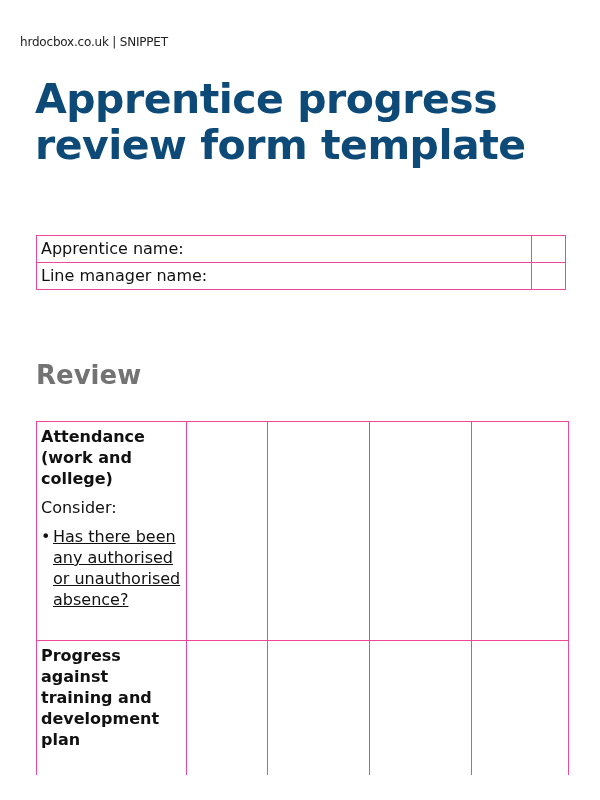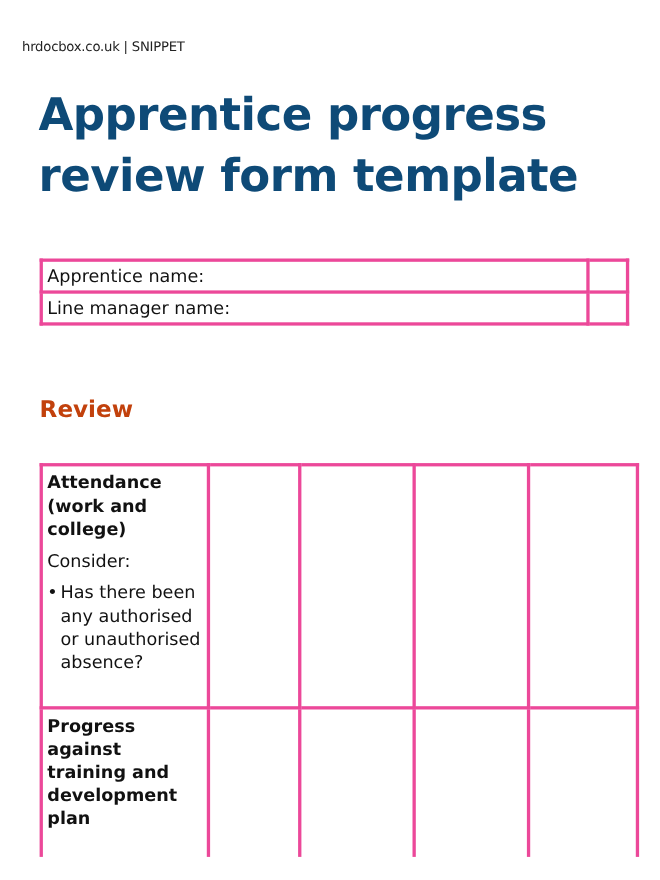--- a/index.html
+++ b/index.html
@@ -1,35 +1,35 @@
 <!DOCTYPE html>
 <html><head>
 <meta charset="utf-8">
 <style>
   html, body { margin:0; padding:0; background:#ffffff; }
   body { width:600px; height:800px; overflow:hidden; position:relative;
          font-family:"DejaVu Sans", sans-serif; color:#111111; }
   .source { position:absolute; left:20px; top:35px; font-size:12px; color:#222; letter-spacing:-0.2px; }
-  .title { position:absolute; left:35px; top:76px; margin:0; font-size:41px; line-height:56px;
+  .title { position:absolute; left:35px; top:76px; margin:0; font-size:41px; line-height:46px;
            font-weight:bold; color:#0e4a77; letter-spacing:-0.5px; width:540px; }
   table { border-collapse:collapse; position:absolute; left:36px; table-layout:fixed; }
-  td { border:3px solid #ec4899; padding:0 4px; vertical-align:top; }
+  td { border:1px solid #ec4899; padding:0 4px; vertical-align:top; }
   .info { top:235px; width:528px; }
   .info td { height:26px; font-size:16px; line-height:26px; color:#111; }
   .info td.label { width:486px; }
   .info td.val { width:25px; }
-  .section { position:absolute; left:36px; top:360px; margin:0; font-size:21px; font-weight:bold; color:#c2410c; }
+  .section { position:absolute; left:36px; top:360px; margin:0; font-size:26px; font-weight:bold; color:#737373; }
   .review { top:421px; width:528px; }
   .review td { font-size:16px; line-height:21px; color:#111; }
   .review tr.head td { height:26px; line-height:26px; padding:0 3px; white-space:nowrap; }
   .review td.crit { width:141px; padding:4px 4px 10px 4px; }
   .crit .head-txt { font-weight:bold; font-size:16px; line-height:21px; display:block; }
   .crit .consider { display:block; margin-top:8px; }
   .crit ul { margin:8px 0 0 0; padding:0 0 0 8px; list-style:none; }
-  .crit li { position:relative; padding-left:4px; }
+  .crit li { position:relative; padding-left:4px;text-decoration:underline; }
   .crit li::before { content:"\2022"; position:absolute; left:-8px; top:0; }
   .c-ex { width:72px; } .c-sa { width:93px; } .c-co { width:93px; } .c-cm { width:88px; }
   tr.row-att td { height:204px;margin-left:20px; }
   tr.row-prog td { height:120px; border-bottom:none; }
 </style>
 </head>
 <body>
 
 <div class="source">hrdocbox.co.uk | SNIPPET</div>
 <h1 class="title">Apprentice progress review form template</h1>

